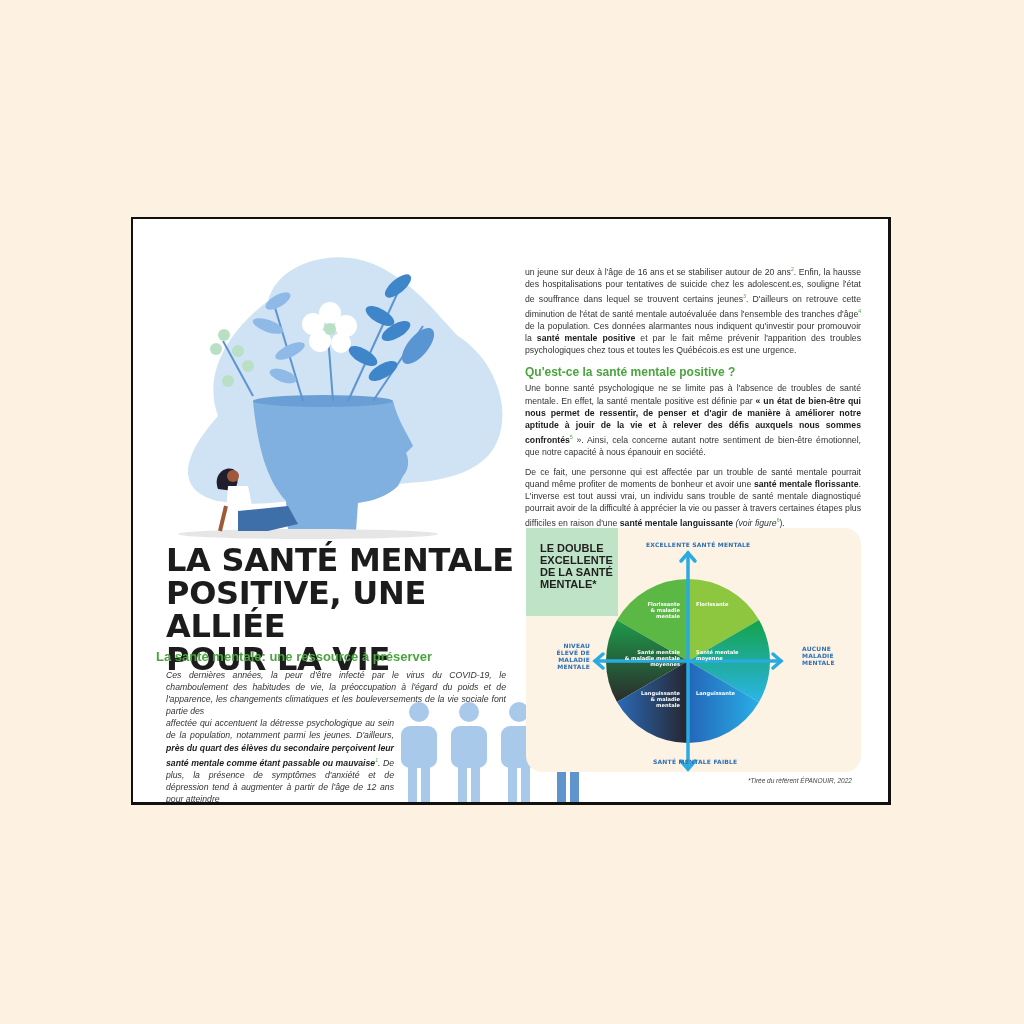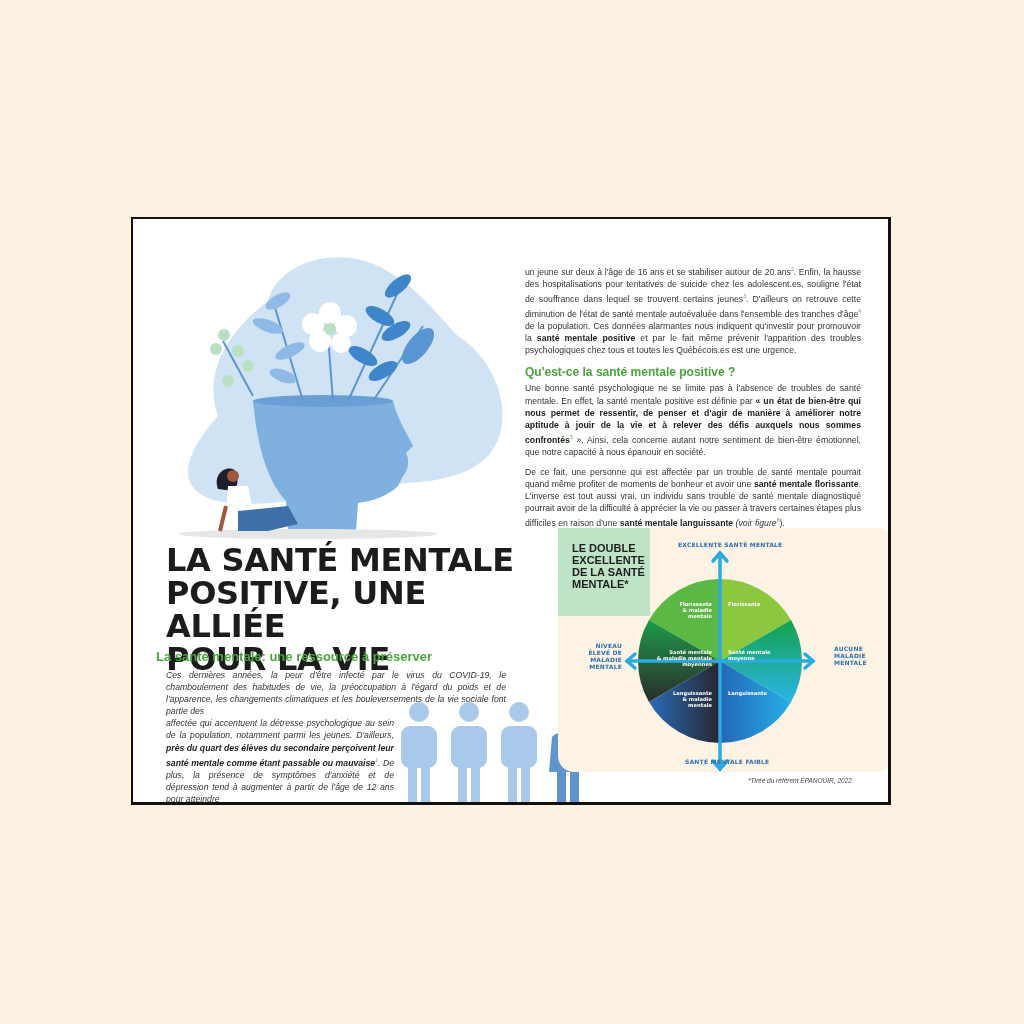--- a/index.html
+++ b/index.html
@@ -8,21 +8,21 @@
   .illus { position:absolute; left:25px; top:22px; width:355px; height:300px; }
   .title { position:absolute; left:33px; top:325px; width:360px; font-family:"DejaVu Sans", sans-serif; font-weight:bold; font-size:32px; line-height:33px; color:#1c1c1c; letter-spacing:-0.3px; }
   .subtitle { position:absolute; left:23px; top:430px; font-weight:bold; font-size:13px; color:#4aa53e;text-align:right; }
   .body-left { position:absolute; left:33px; top:450px; width:340px; font-size:8.7px; line-height:12.1px; color:#333; text-align:justify;font-style:italic; }
   .body-left .narrow { display:block; width:228px; }
   .right-col { position:absolute; left:392px; top:44px; width:336px; font-size:8.7px; line-height:12.1px; color:#333; text-align:justify; }
   .right-col p { margin:0 0 8px 0; }
   .section-h { font-weight:bold; font-size:12px; color:#4aa53e; margin:10px 0 4px 0; }
   b { color:#1c1c1c; }
   sup { font-size:5px; color:#4aa53e; }
-  .figure { position:absolute; left:393px; top:309px; width:335px; height:244px; background:#fdf3e5; border-radius:16px;margin-left:32px; }
+  .figure { position:absolute; left:393px; top:309px; width:335px; height:244px; background:#fdf3e5; border-radius:16px; }
   .fig-title { position:absolute; left:0; top:0; width:92px; height:88px; background:#bfe3c6; padding:14px 0 0 14px; box-sizing:border-box; font-weight:bold; font-size:11px; line-height:12px; color:#1f1f1f; }
   .fig-label { position:absolute; font-family:"DejaVu Sans", sans-serif; font-weight:bold; font-size:6px; line-height:7px; color:#2e6fb5; letter-spacing:0.2px; }
   .footnote { position:absolute; left:615px; top:558px; font-style:italic; font-size:6.5px; color:#444; }
   .people { position:absolute; left:264px; top:483px; width:200px; height:105px; }
 </style>
 </head>
 <body>
 
 <div class="page">
 

